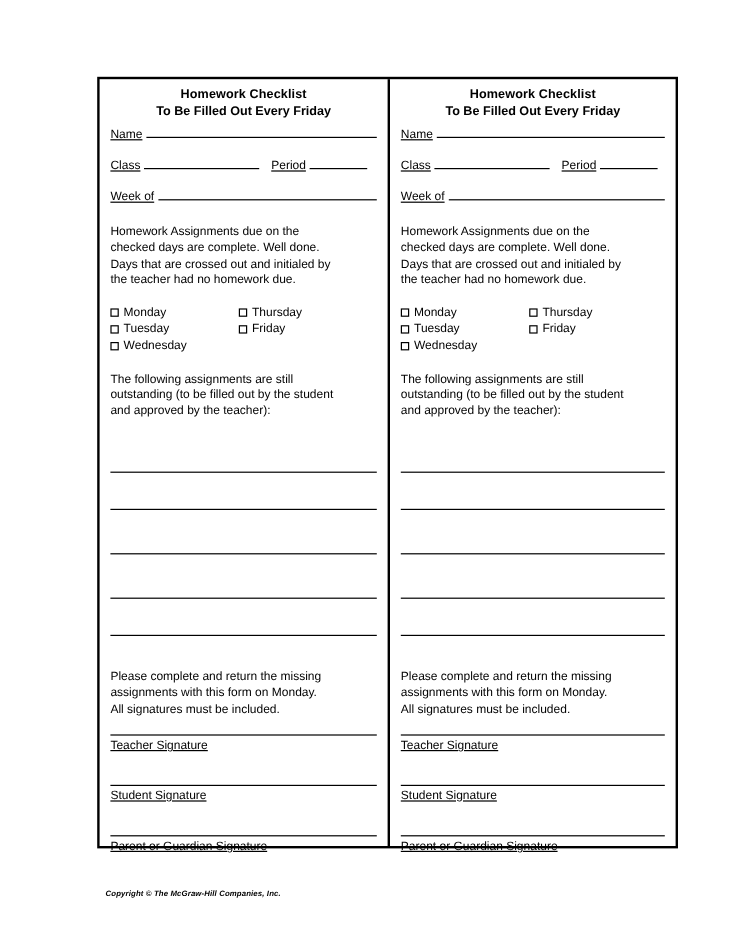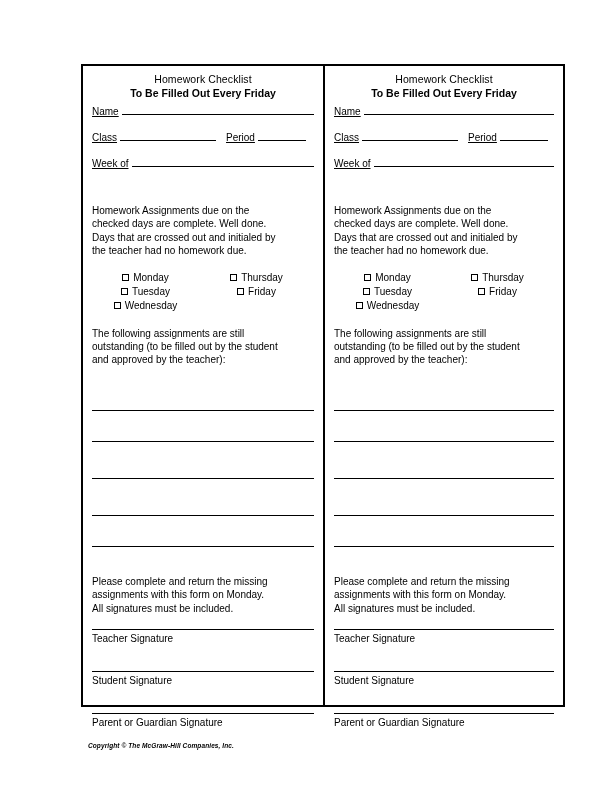--- a/index.html
+++ b/index.html
@@ -44,21 +44,21 @@
     padding: 6px 9px 0 9px;
     position: relative;
   }
   .checklist-col.right {
     border-left: 2px solid #000000;
   }
 
   .form-title {
     text-align: center;
     font-size: 10.5px;
-    font-weight: normal;
+    font-weight: bold;
     line-height: 14px;
     letter-spacing: 0.1px;
   }
   .form-subtitle {
     text-align: center;
     font-size: 10.5px;
     font-weight: bold;
     line-height: 15px;
     margin-bottom: 2px;
   }
@@ -83,37 +83,36 @@
     flex: 1 1 auto;
   }
   .field-rule.fixed-class { flex: 0 0 96px; }
   .field-rule.fixed-period { flex: 0 0 48px; }
   .gap { width: 10px; flex: 0 0 10px; }
 
   
   .para {
     font-size: 10px;
     line-height: 13.4px;
-    margin-top: 23px;
+    margin-top: 6px;
   }
   .para-row { white-space: nowrap; }
 
   
   .days {
     margin-top: 13px;
     display: grid;
     grid-template-columns: 107px auto;
     grid-auto-rows: 14px;
     font-size: 10px;
   }
   .day-item {
     display: flex;
     align-items: center;
     white-space: nowrap;
-    justify-content: center;
   }
   .checkbox {
     width: 7px;
     height: 7px;
     border: 1px solid #000000;
     box-sizing: border-box;
     display: inline-block;
     margin-right: 4px;
     background: #ffffff;
     flex: 0 0 auto;
@@ -134,20 +133,21 @@
 
   .closing { margin-top: 28px; }
 
   
   .sig-block { margin-top: 14px; }
   .sig {
     border-top: 1.3px solid #000000;
     height: 42px;
     padding-top: 2px;
     box-sizing: border-box;
+    text-decoration: underline;
   }
   .sig-label {
     font-size: 10px;
     line-height: 13px;
   }
 
   
   .copyright {
     position: absolute;
     left: 88px;

